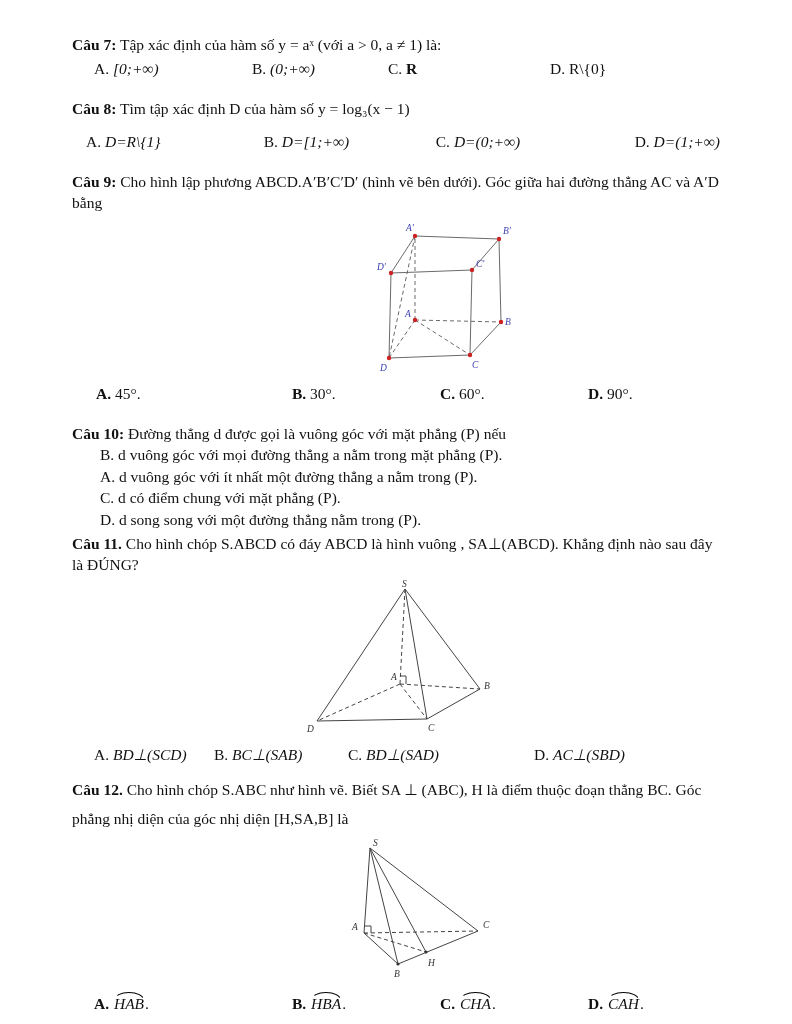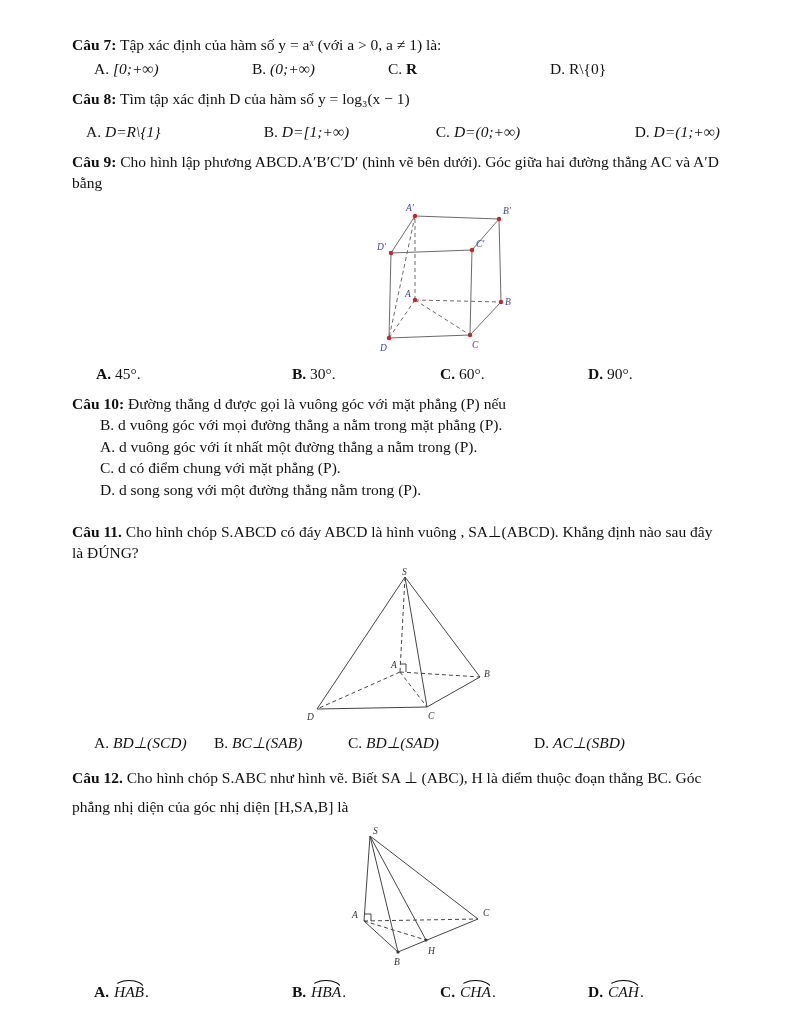--- a/index.html
+++ b/index.html
@@ -10,21 +10,21 @@
     font-family:"Liberation Serif", serif; font-size:15.5px; color:#111;
   }
   .qtext { line-height:1.38; }
   .qnum { font-weight:700; }
   .opts { display:flex; margin-top:5px; }
   .opt { white-space:nowrap; }
   .math { font-style:italic; }
   .bold-lbl .lbl { font-weight:700; }
   .boldopt { font-weight:700; }
   .q8 .opts { margin-top:13px;gap:32px; }
-  .q { margin-top:10px; }
+  .q { margin-top:20px; }
   .q7 { margin-top:4px; }
   .q10 .optline { padding-left:28px; line-height:1.4; }
   .q12 .qtext { line-height:1.85; }
   .fig { text-align:center; margin:4px 0 2px 0; }
   .fig .holder { display:inline-block; position:relative; }
   svg { display:block; }
   .vlabel { font-family:"Liberation Serif", serif; font-style:italic; font-size:9.5px; }
   .cube-label { fill:#3b3fb0; }
   .pyr-label { fill:#333333; }
   .widehat { position:relative; font-style:italic; padding:0 1px; display:inline-block; }
@@ -132,21 +132,21 @@
     <div class="qtext">
       <span class="qnum">Câu 10:</span>
       <span>Đường thẳng d được gọi là vuông góc với mặt phẳng (P) nếu</span>
     </div>
     <div class="optline"><span class="lbl">B.</span> <span>d vuông góc với mọi đường thẳng a nằm trong mặt phẳng (P).</span></div>
     <div class="optline"><span class="lbl">A.</span> <span>d vuông góc với ít nhất một đường thẳng a nằm trong (P).</span></div>
     <div class="optline"><span class="lbl">C.</span> <span>d có điểm chung với mặt phẳng (P).</span></div>
     <div class="optline"><span class="lbl">D.</span> <span>d song song với một đường thẳng nằm trong (P).</span></div>
   </div>
 
-  <div class="q q11" style="margin-top:20px">
+  <div class="q q11" style="margin-top:2px">
     <div class="qtext">
       <span class="qnum">Câu 11.</span>
       <span>Cho hình chóp S.ABCD có đáy ABCD là hình vuông , SA⊥(ABCD). Khẳng định nào sau đây là ĐÚNG?</span>
     </div>
 
     <div class="fig">
       <span class="holder" style="left:9px">
         <svg width="200" height="158" viewBox="0 0 200 158">
           <g stroke="#444444" stroke-width="1" fill="none">
             <line x1="100" y1="10" x2="175" y2="110"></line>

